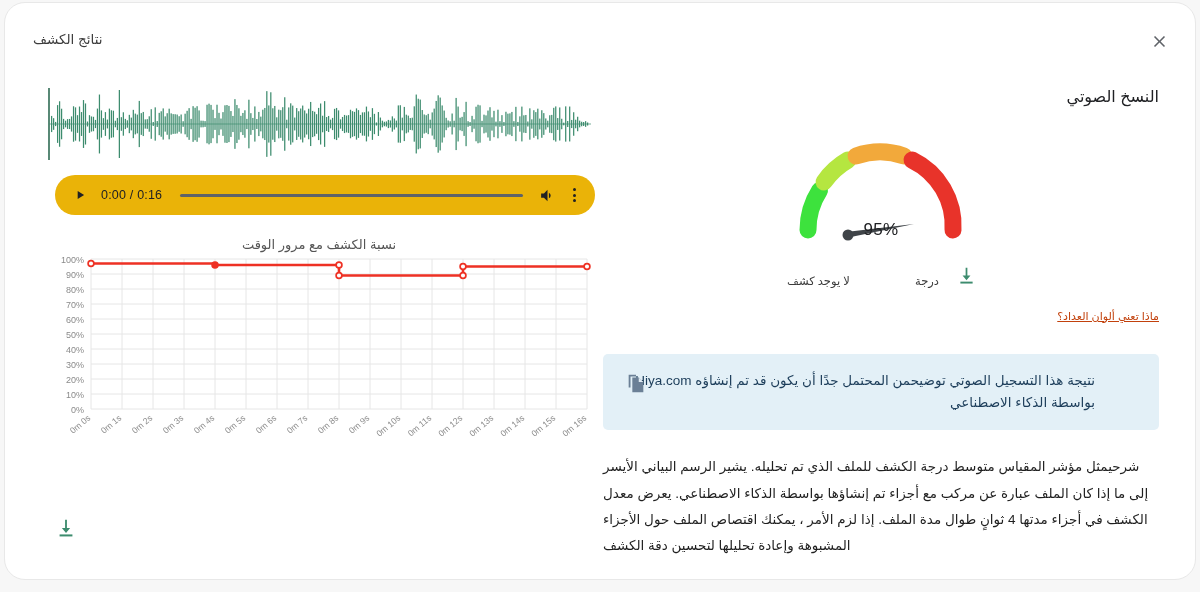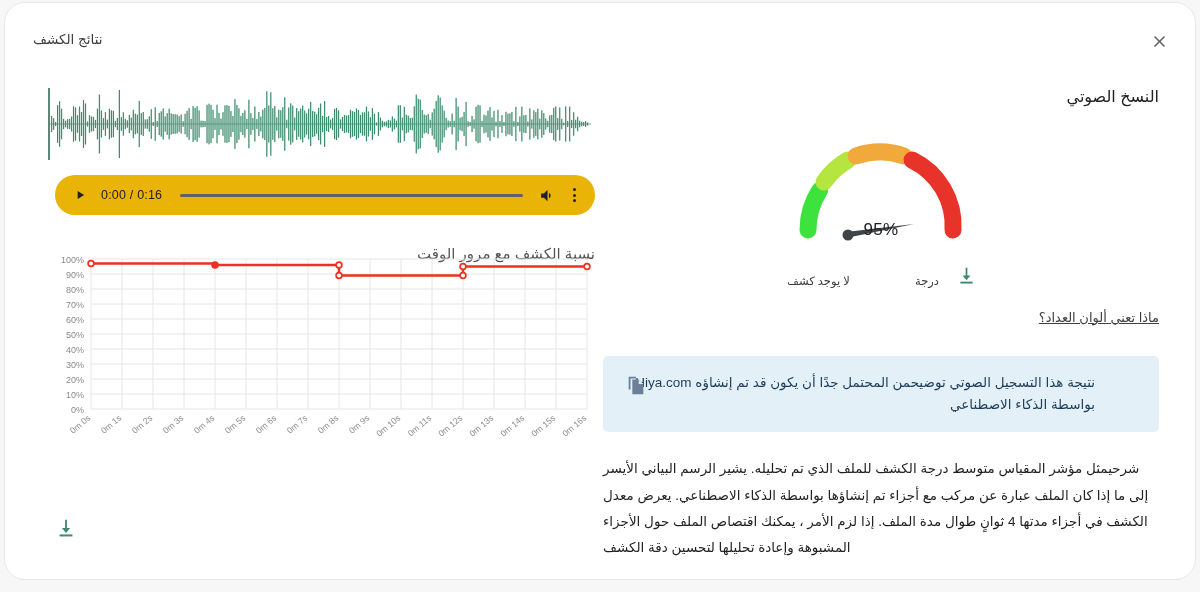--- a/index.html
+++ b/index.html
@@ -87,22 +87,23 @@
   .kebab i { width: 3px; height: 3px; border-radius: 50%; background: #202124; display:block;}
 
   
   .chart-box {
     position: relative;
     width: 552px; height: 250px;
     margin-top: 22px;
     direction: ltr;
   }
   .chart-title {
-    position: absolute; top: 8px; left: 0; right: 0;
-    font-size: 15px; color: #555;
+    position: absolute; top: 0; left: 0; right: 0;
+    text-align: center;
+    font-size: 13px; color: #555;
     direction: rtl;
   }
   .chart-box svg { position: absolute; top: 14px; left: 0; }
 
   .dl-bottom {
     position: absolute; left: 12px; top: 432px;
     width: 26px; height: 26px; cursor: pointer;
   }
   .dl-bottom svg { width: 22px; height: 22px; }
 
@@ -133,21 +134,21 @@
   .gauge-lbl.no-det  { left: 184px; }
   .gauge-lbl.det     { left: 312px; }
   .gauge-dl {
     position: absolute; left: 350px; top: 153px;
     width: 24px; height: 24px; cursor: pointer;
   }
   .gauge-dl svg { width: 21px; height: 21px; }
 
   .legend-link {
     display: inline-block;
-    font-size: 13px; color: #404040;
+    font-size: 11px; color: #c2410c;
     text-decoration: underline;
     margin: 12px 0 9px 0; cursor: pointer;
   }
 
   .callout {
     position: relative;
     margin-top: 22px;
     width: 100%;
     background: #e3f0f7;
     border-radius: 5px;

